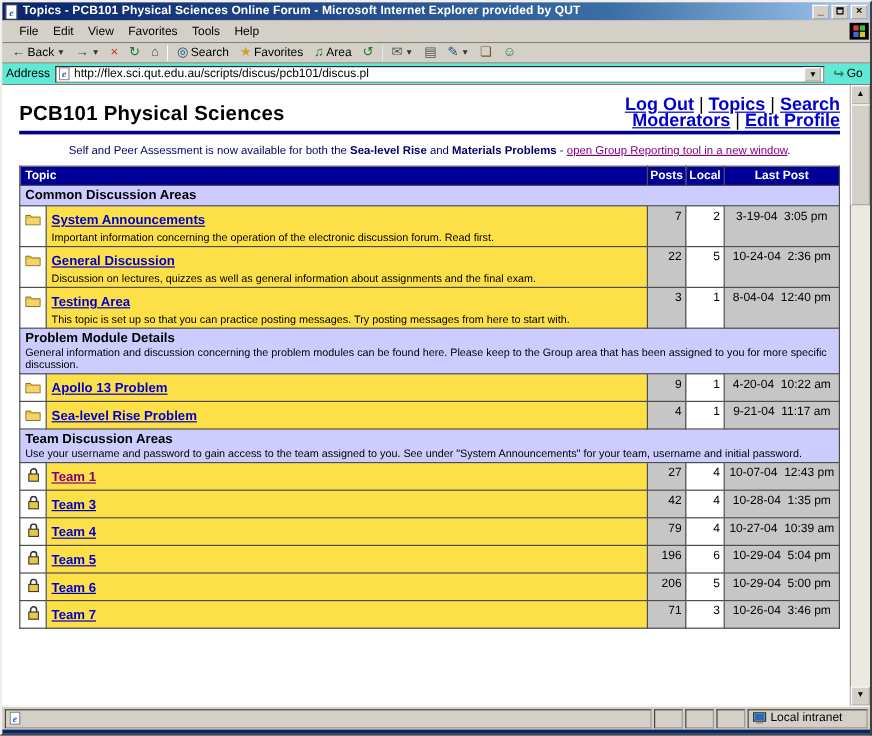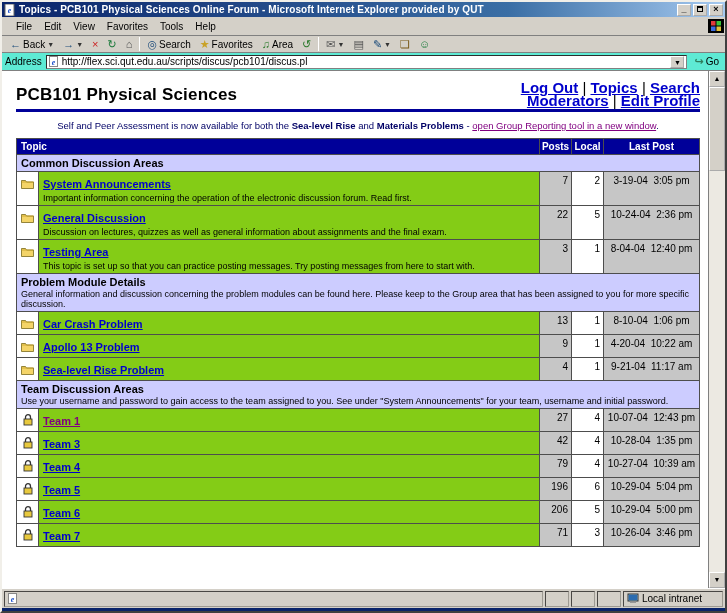--- a/index.html
+++ b/index.html
@@ -69,21 +69,21 @@
   table.forum { border-collapse:collapse; width:100%; table-layout:fixed; }
   table.forum td, table.forum th { border:1px solid #4d4d4d; vertical-align:top; }
   th.h-topic, th.h-num, th.h-last { background:#000099; color:#fff; font-size:10px;
     font-weight:bold; padding:2px 4px; text-align:left; height:15px; }
   th.h-num { text-align:center; padding:2px 1px; }
   th.h-last { text-align:center; }
   tr.section-row td { background:#ccccff; padding:2px 4px 2px 4px; }
   .section-title { font-size:11px; font-weight:bold; color:#000; }
   .section-desc { font-size:9px; color:#000; padding-top:1px; }
   td.icon-cell { background:#fff; text-align:center; padding:3px 0 0 0; }
-  td.topic-cell { background:#84cc16; padding:2px 4px; }
+  td.topic-cell { background:#fde047; padding:2px 4px; }
   a.topic-link { font-size:11px; font-weight:bold; color:#0000cc; text-decoration:underline; cursor:pointer; }
   a.topic-link.visited { color:#800080; }
   .topic-desc { font-size:9px; color:#000; padding-top:1px; }
   td.posts-cell { background:#c6c6c6; font-size:10px; text-align:right; padding:3px 3px 0 0; }
   td.pages-cell { background:#fff; font-size:10px; text-align:right; padding:3px 3px 0 0; }
   td.last-cell { background:#c6c6c6; font-size:10px; text-align:center; padding:3px 2px 0 2px; white-space:pre; }
 
   
   .scrollbar { flex:0 0 16px; background:#ece9e2; border-left:1px solid #808080;
     display:flex; flex-direction:column; align-items:center; }
@@ -290,30 +290,20 @@
               <td colspan="5">
                 <div class="section-title">Problem Module Details</div>
                 <div class="section-desc">General information and discussion concerning the problem modules can be found here. Please keep to the Group area that has been assigned to you for more specific discussion.</div>
               </td>
             </tr>
             <tr>
               <td class="icon-cell"><span style="display: inline-block;"><svg width="13" height="10" viewBox="0 0 13 10">
                     <path d="M0.5 1.5 h4 l1 1.5 h7 v6.5 h-12 z" fill="#f4d468" stroke="#7a6a1a" stroke-width="0.8"></path>
                     <path d="M0.5 3 h12" stroke="#c9a227" stroke-width="0.8"></path>
                   </svg></span></td>
-              <td class="topic-cell"><a class="topic-link">Car Crash Problem</a></td>
-              <td class="posts-cell">13</td>
-              <td class="pages-cell">1</td>
-              <td class="last-cell">8-10-04  1:06 pm</td>
-            </tr>
-            <tr>
-              <td class="icon-cell"><span style="display: inline-block;"><svg width="13" height="10" viewBox="0 0 13 10">
-                    <path d="M0.5 1.5 h4 l1 1.5 h7 v6.5 h-12 z" fill="#f4d468" stroke="#7a6a1a" stroke-width="0.8"></path>
-                    <path d="M0.5 3 h12" stroke="#c9a227" stroke-width="0.8"></path>
-                  </svg></span></td>
               <td class="topic-cell"><a class="topic-link">Apollo 13 Problem</a></td>
               <td class="posts-cell">9</td>
               <td class="pages-cell">1</td>
               <td class="last-cell">4-20-04  10:22 am</td>
             </tr>
             <tr>
               <td class="icon-cell"><span style="display: inline-block;"><svg width="13" height="10" viewBox="0 0 13 10">
                     <path d="M0.5 1.5 h4 l1 1.5 h7 v6.5 h-12 z" fill="#f4d468" stroke="#7a6a1a" stroke-width="0.8"></path>
                     <path d="M0.5 3 h12" stroke="#c9a227" stroke-width="0.8"></path>
                   </svg></span></td>

